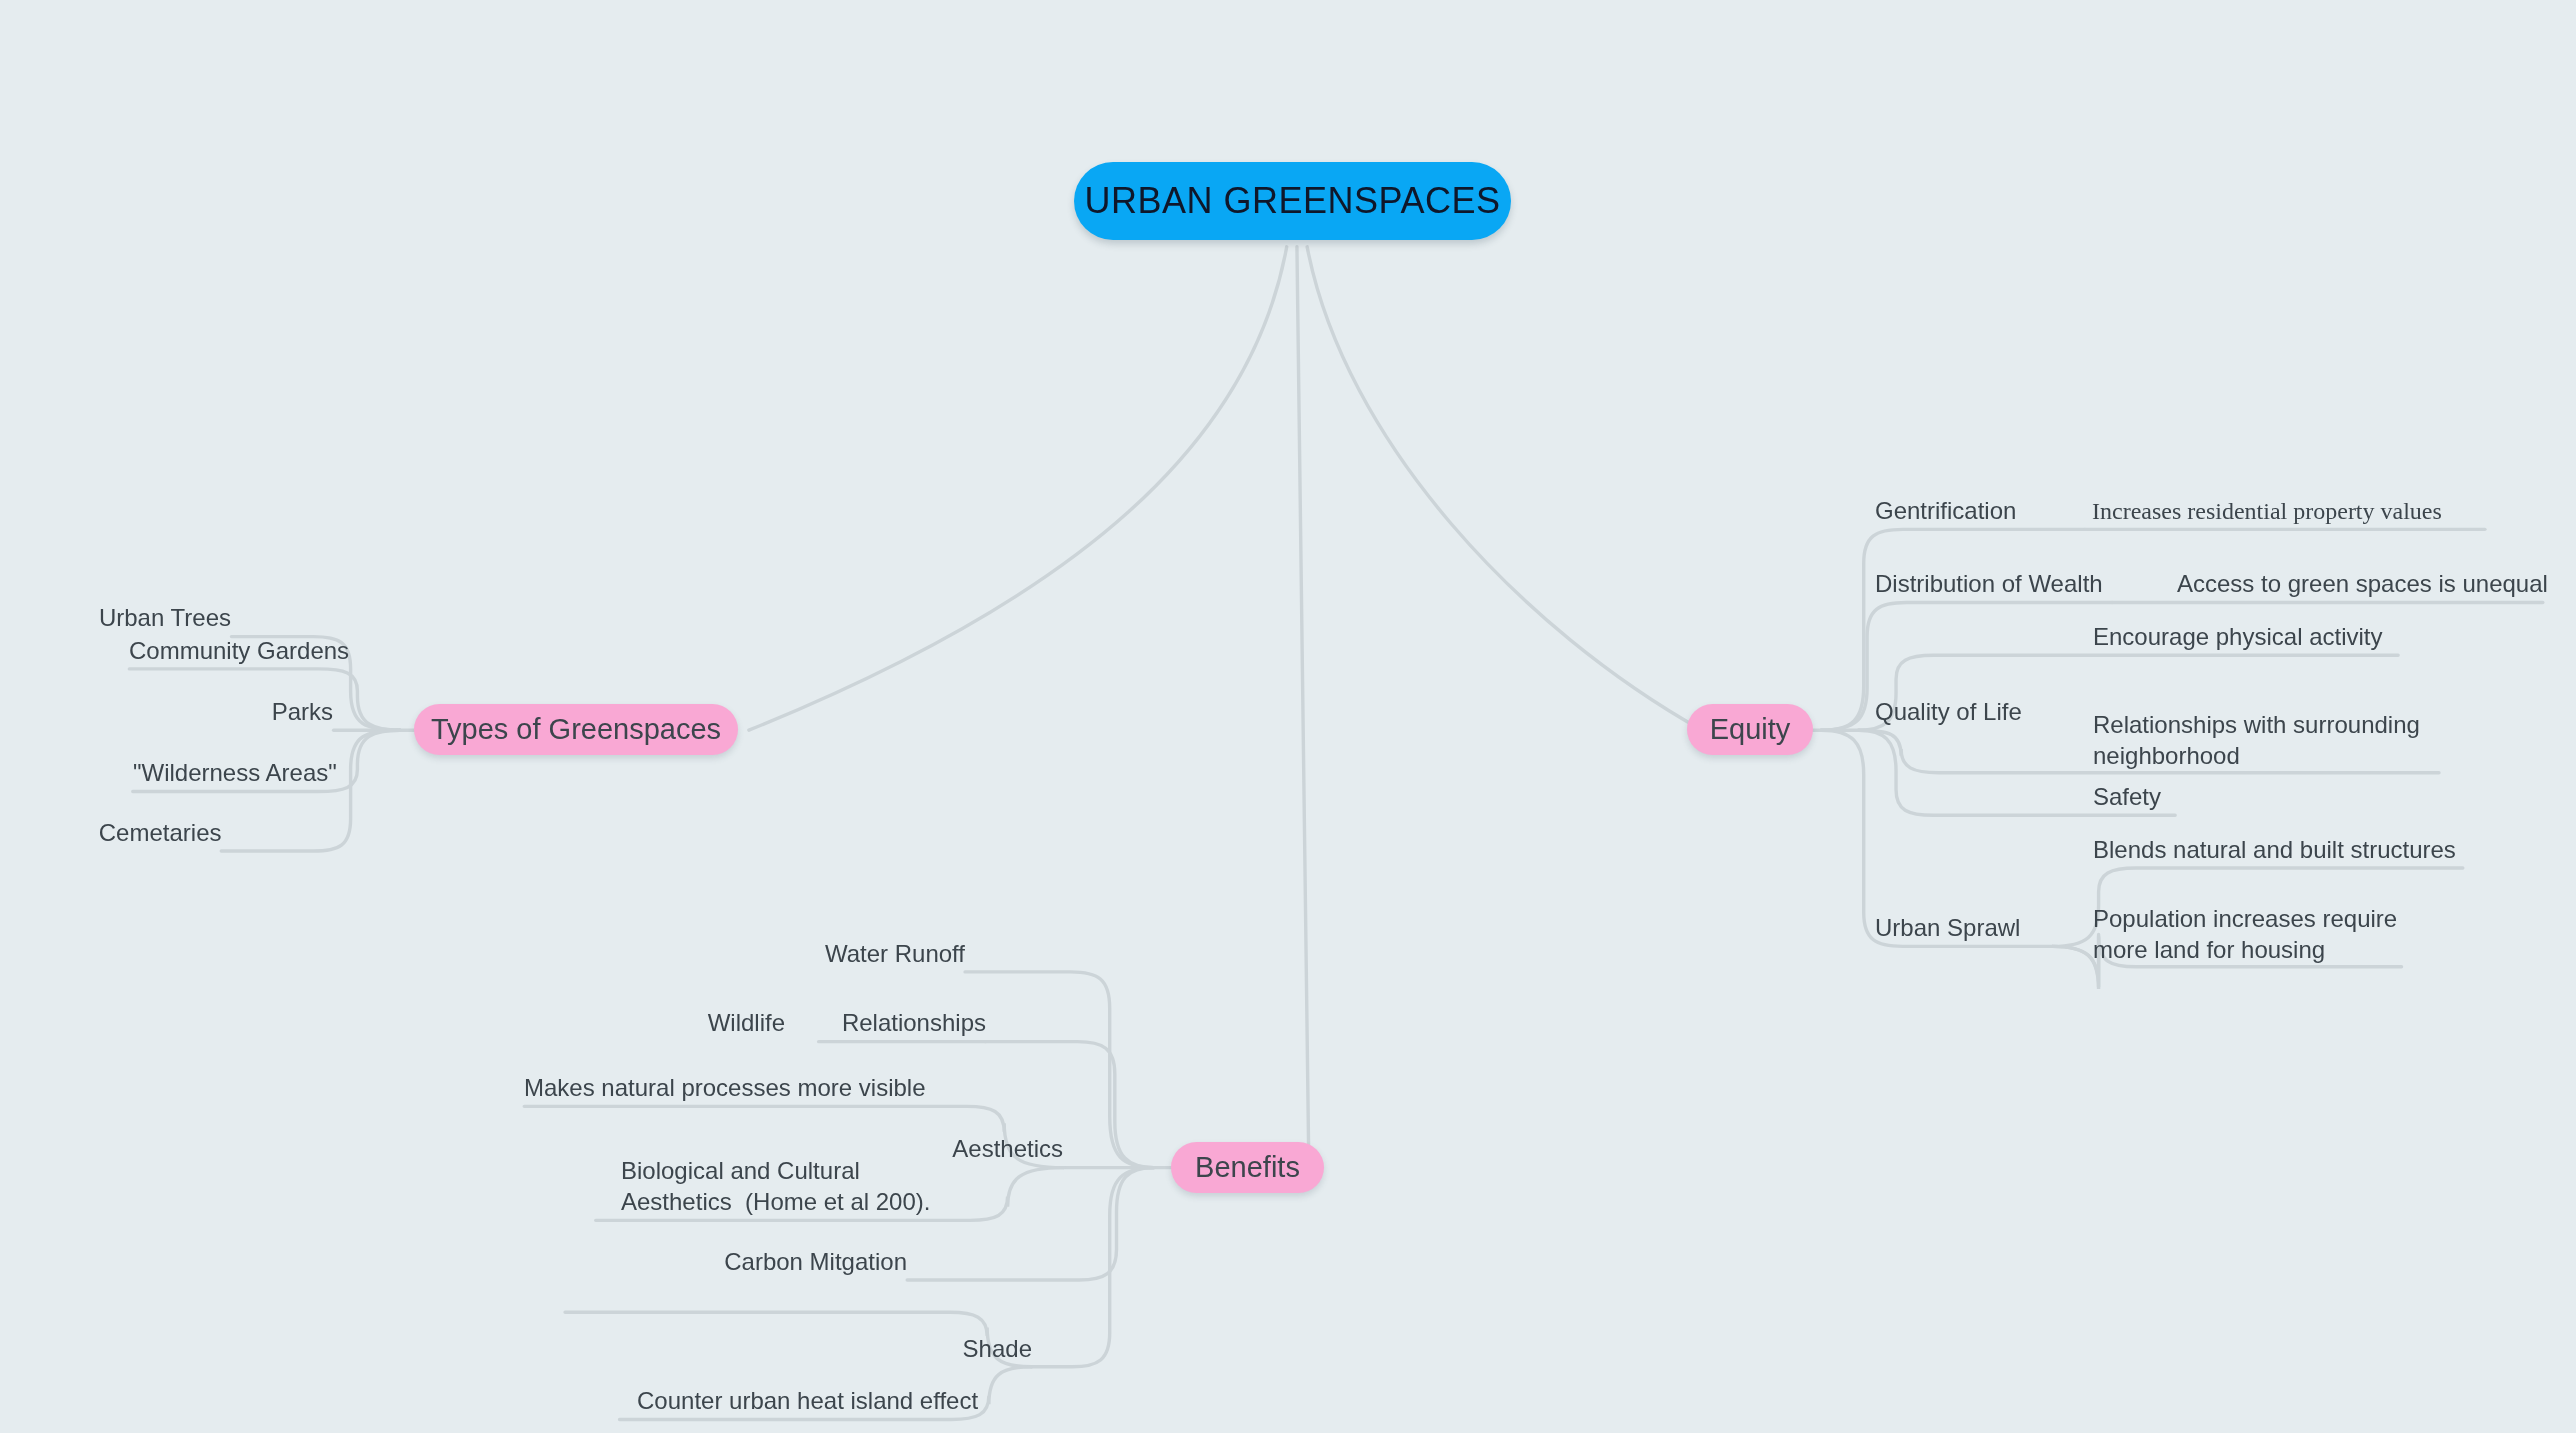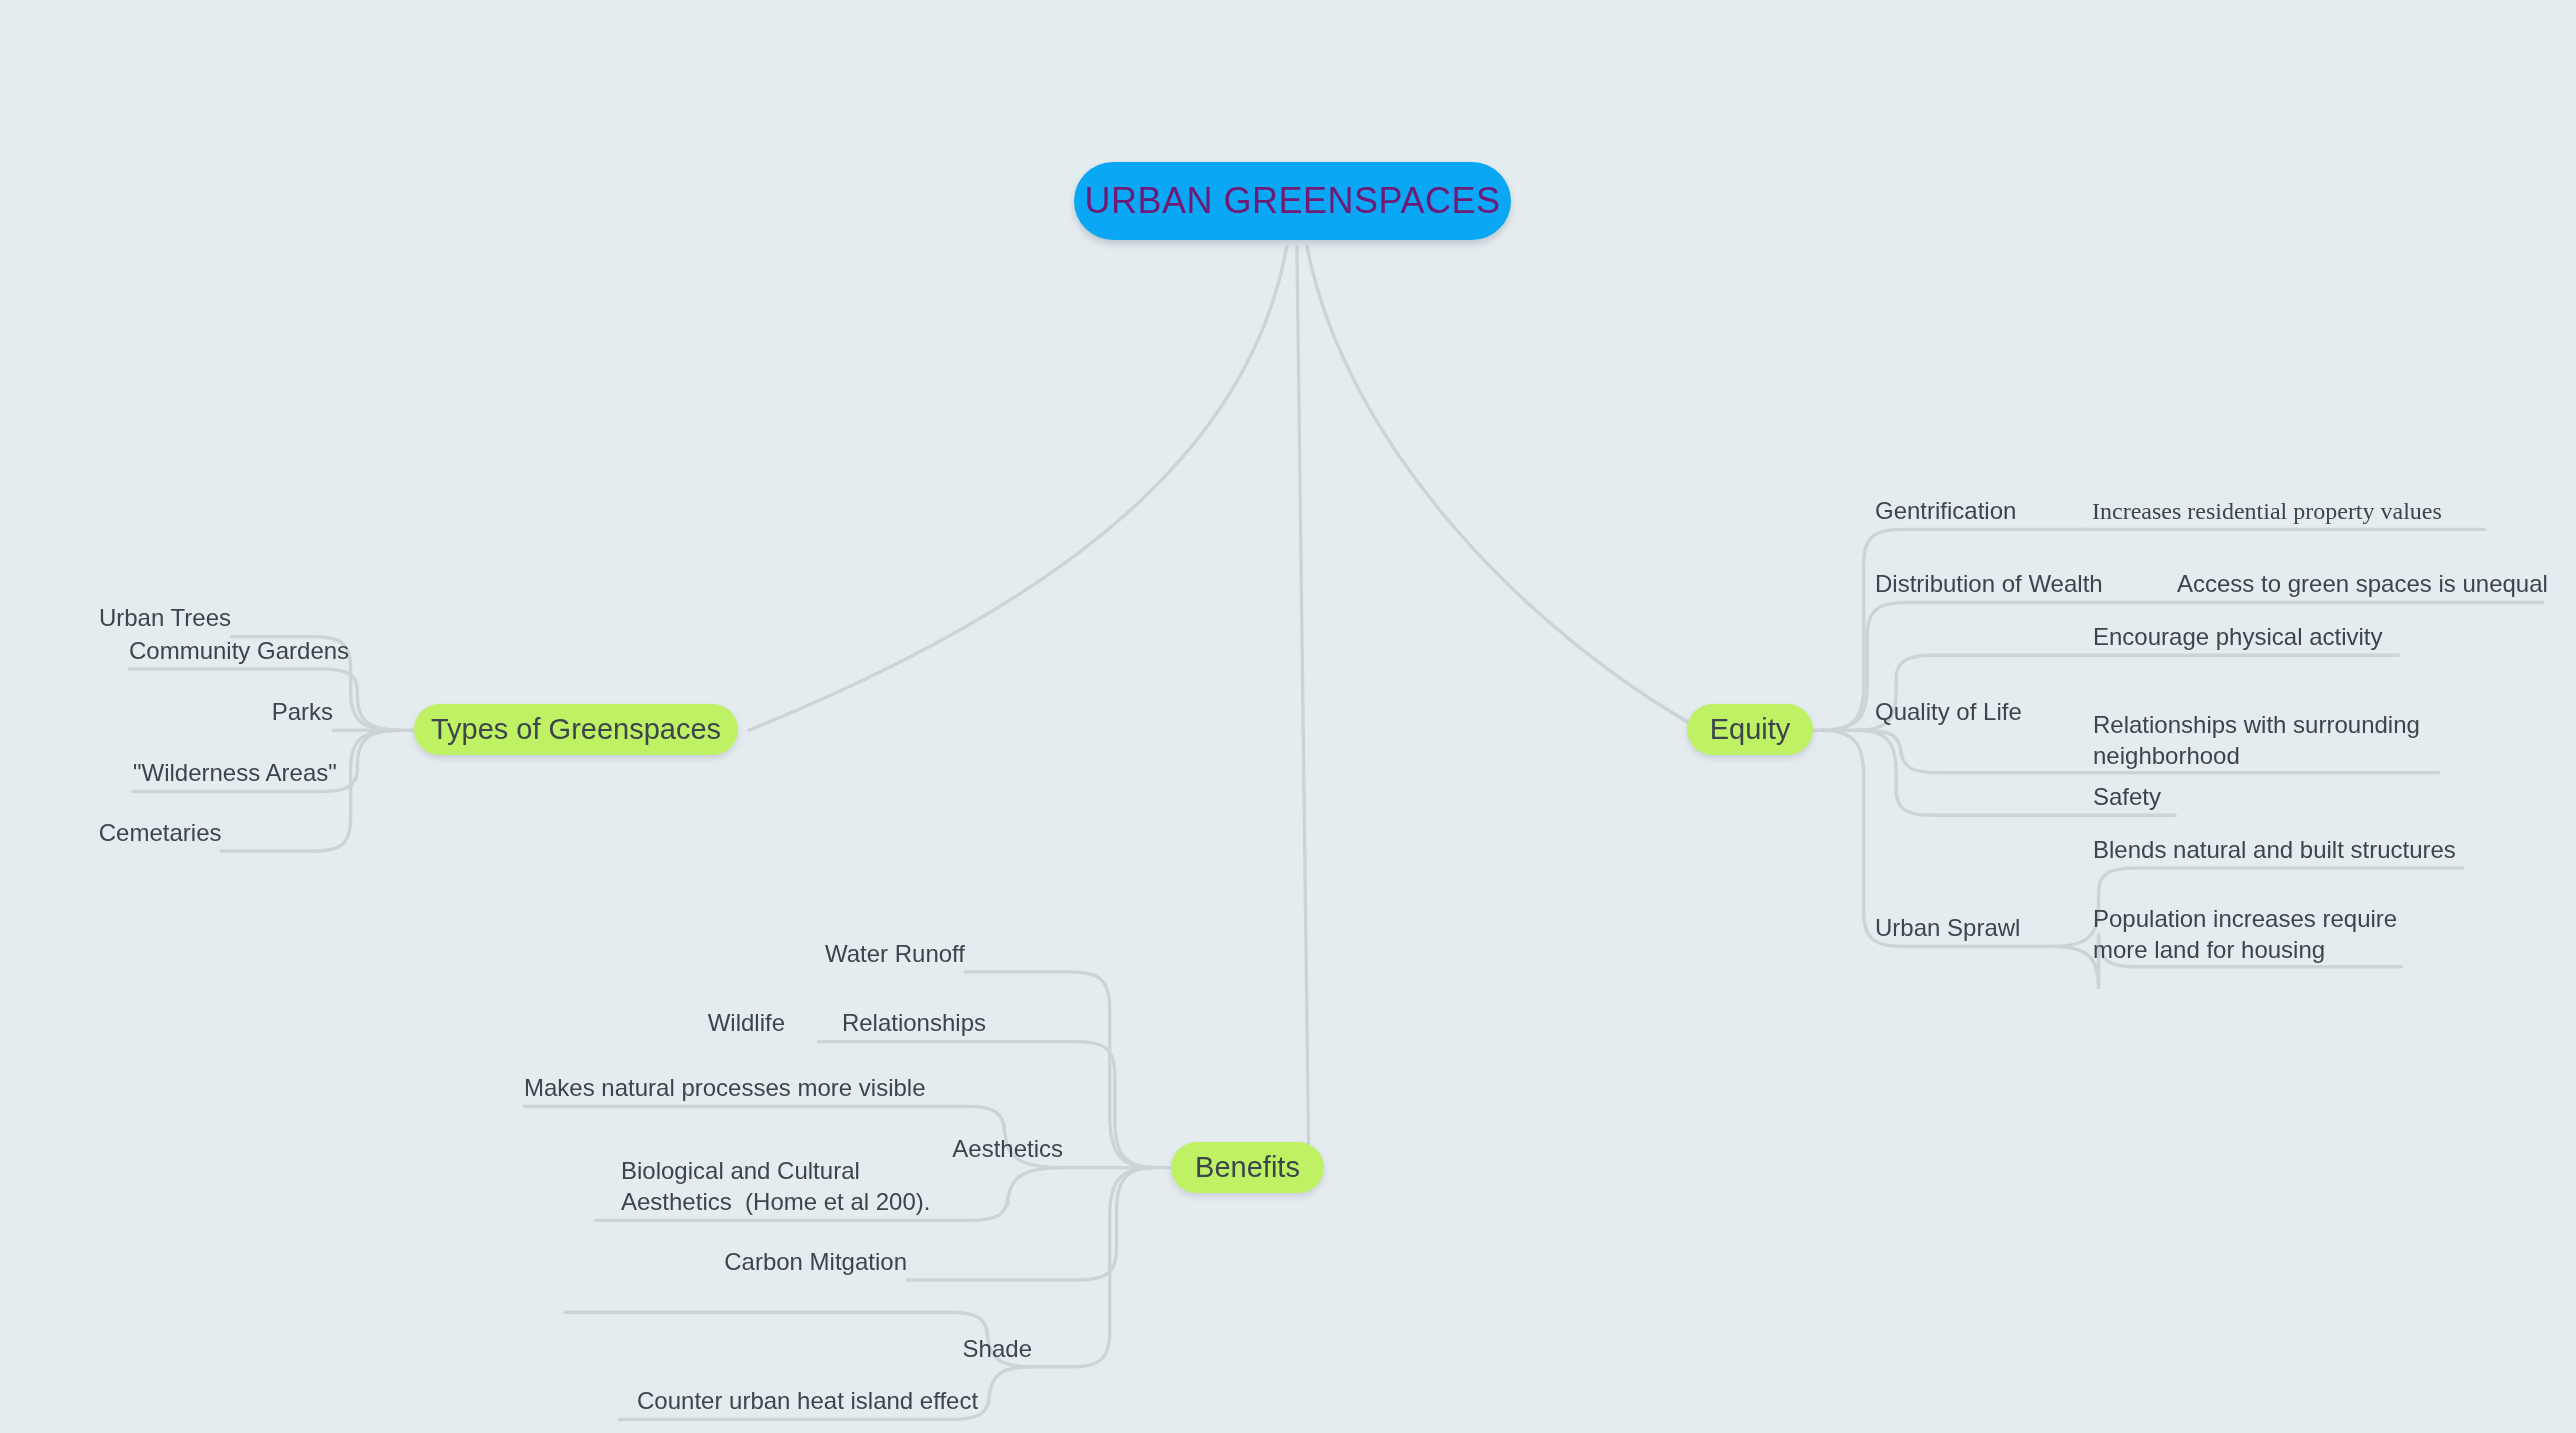--- a/index.html
+++ b/index.html
@@ -18,29 +18,29 @@
     position:absolute;
     color:#3c454c;
     white-space:pre;
     line-height:1.28;
   }
   
   .root-pill{
     display:flex;align-items:center;justify-content:center;
     background:#09a7f4;
     border-radius:39px;
-    color:#701a75;
+    color:#0f172a;
     font-size:36px;
     letter-spacing:0.5px;
     box-shadow:0 4.3px 7.7px rgba(60,80,95,.22);
   }
   
   .pill{
     display:flex;align-items:center;justify-content:center;
-    background:#bef264;
+    background:#f9a8d4;
     border-radius:29px;
     font-size:29px;
     box-shadow:0 3.4px 6px rgba(70,90,105,.18);
   }
   
   .leaf{
     display:flex;align-items:flex-end;
     font-size:24px;
   }
   .leaf.r{justify-content:flex-end;}

